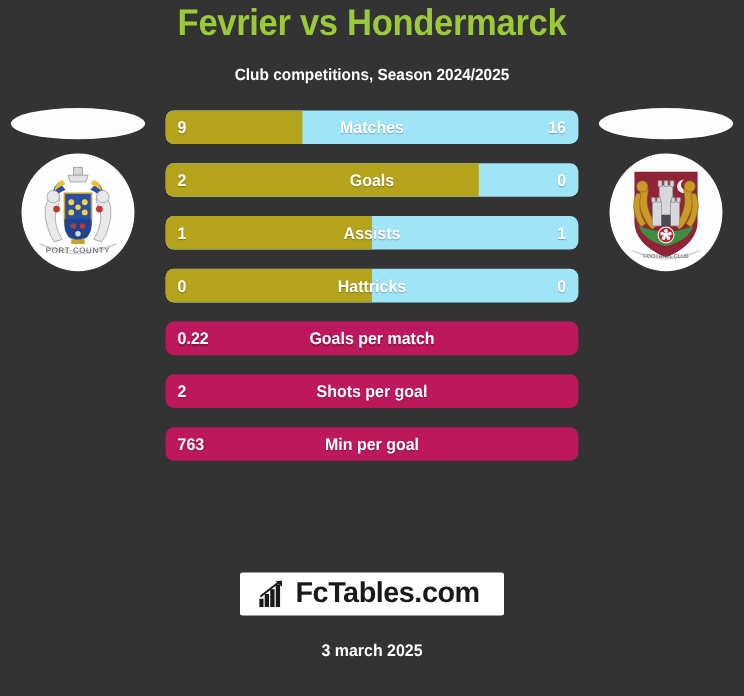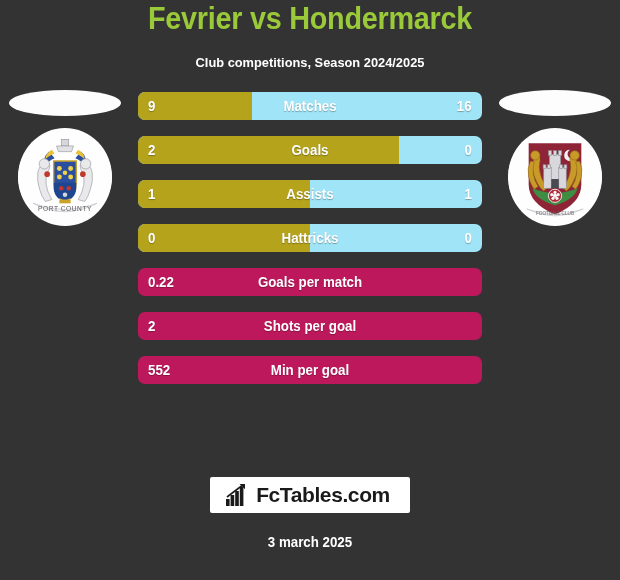--- a/index.html
+++ b/index.html
@@ -142,21 +142,21 @@
     border-radius: 2px;
   }
   .logo-inner {
     display: flex;
     align-items: center;
     gap: 7px;
   }
   .logo-chart { width: 23px; height: 22px; display: block; }
   .logo-text {
     color: #1a1a1a;
-    font-size: 21px;
+    font-size: 24px;
     font-weight: bold;
     letter-spacing: -0.4px;
     line-height: 22px;
   }
   .date {
     color: #ffffff;
     font-size: 14px;
     font-weight: bold;
     margin-top: 21px;
     margin-bottom: 30px;
@@ -302,21 +302,21 @@
       <div class="bar-left-val">0.22</div>
       <div class="bar-label">Goals per match</div>
     </div>
 
     <div class="bar-row single">
       <div class="bar-left-val">2</div>
       <div class="bar-label">Shots per goal</div>
     </div>
 
     <div class="bar-row single">
-      <div class="bar-left-val">552</div>
+      <div class="bar-left-val">763</div>
       <div class="bar-label">Min per goal</div>
     </div>
 
   </div>
 </div>
 
 <div class="footer">
   <div class="logo-box">
     <div class="logo-inner">
       <span class="logo-chart-wrap">

